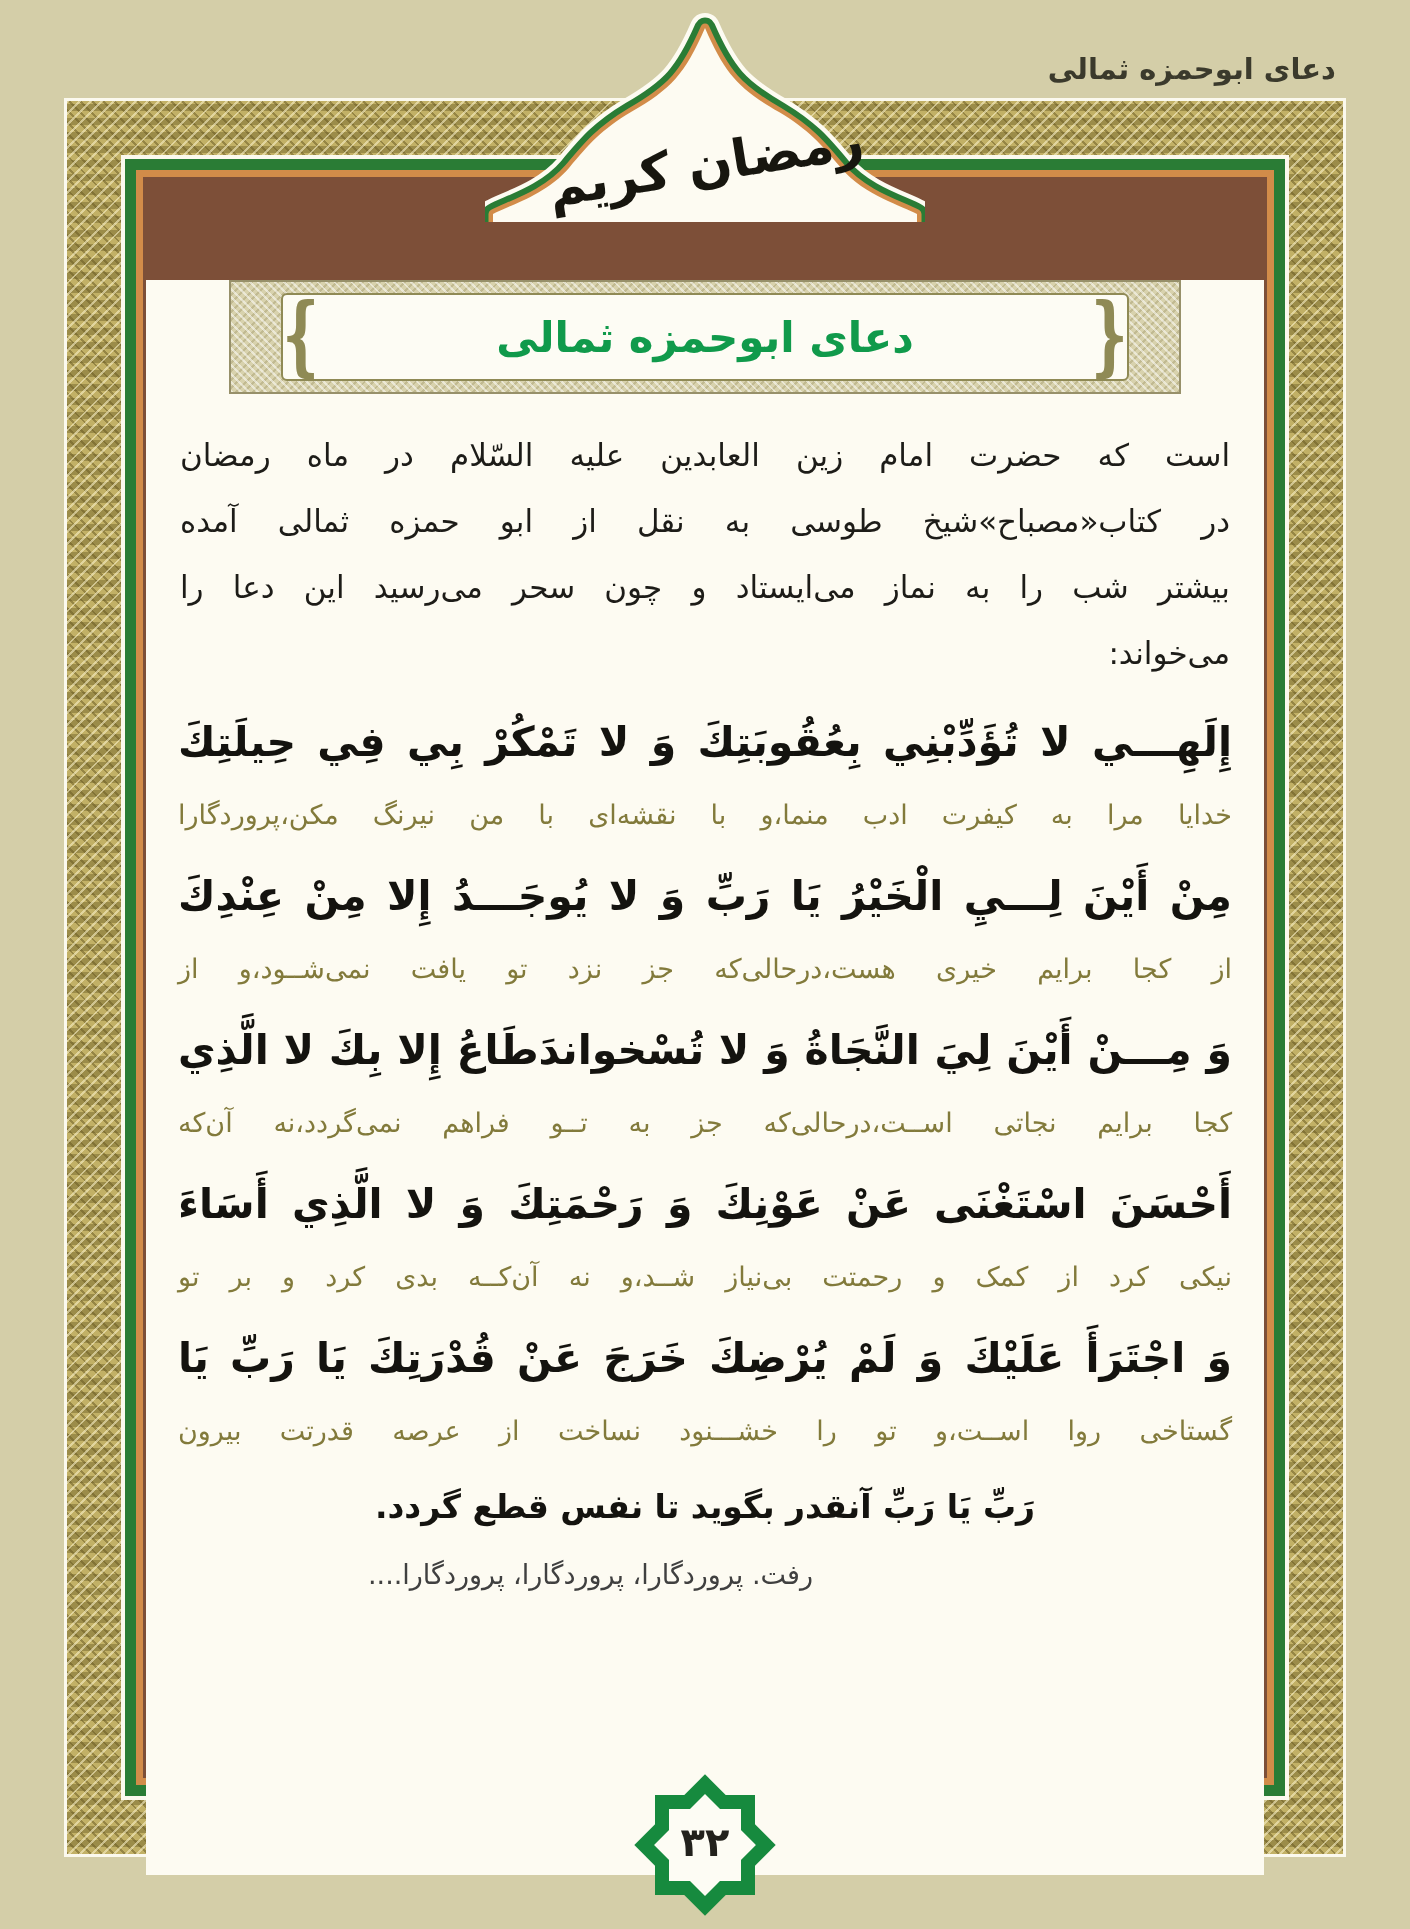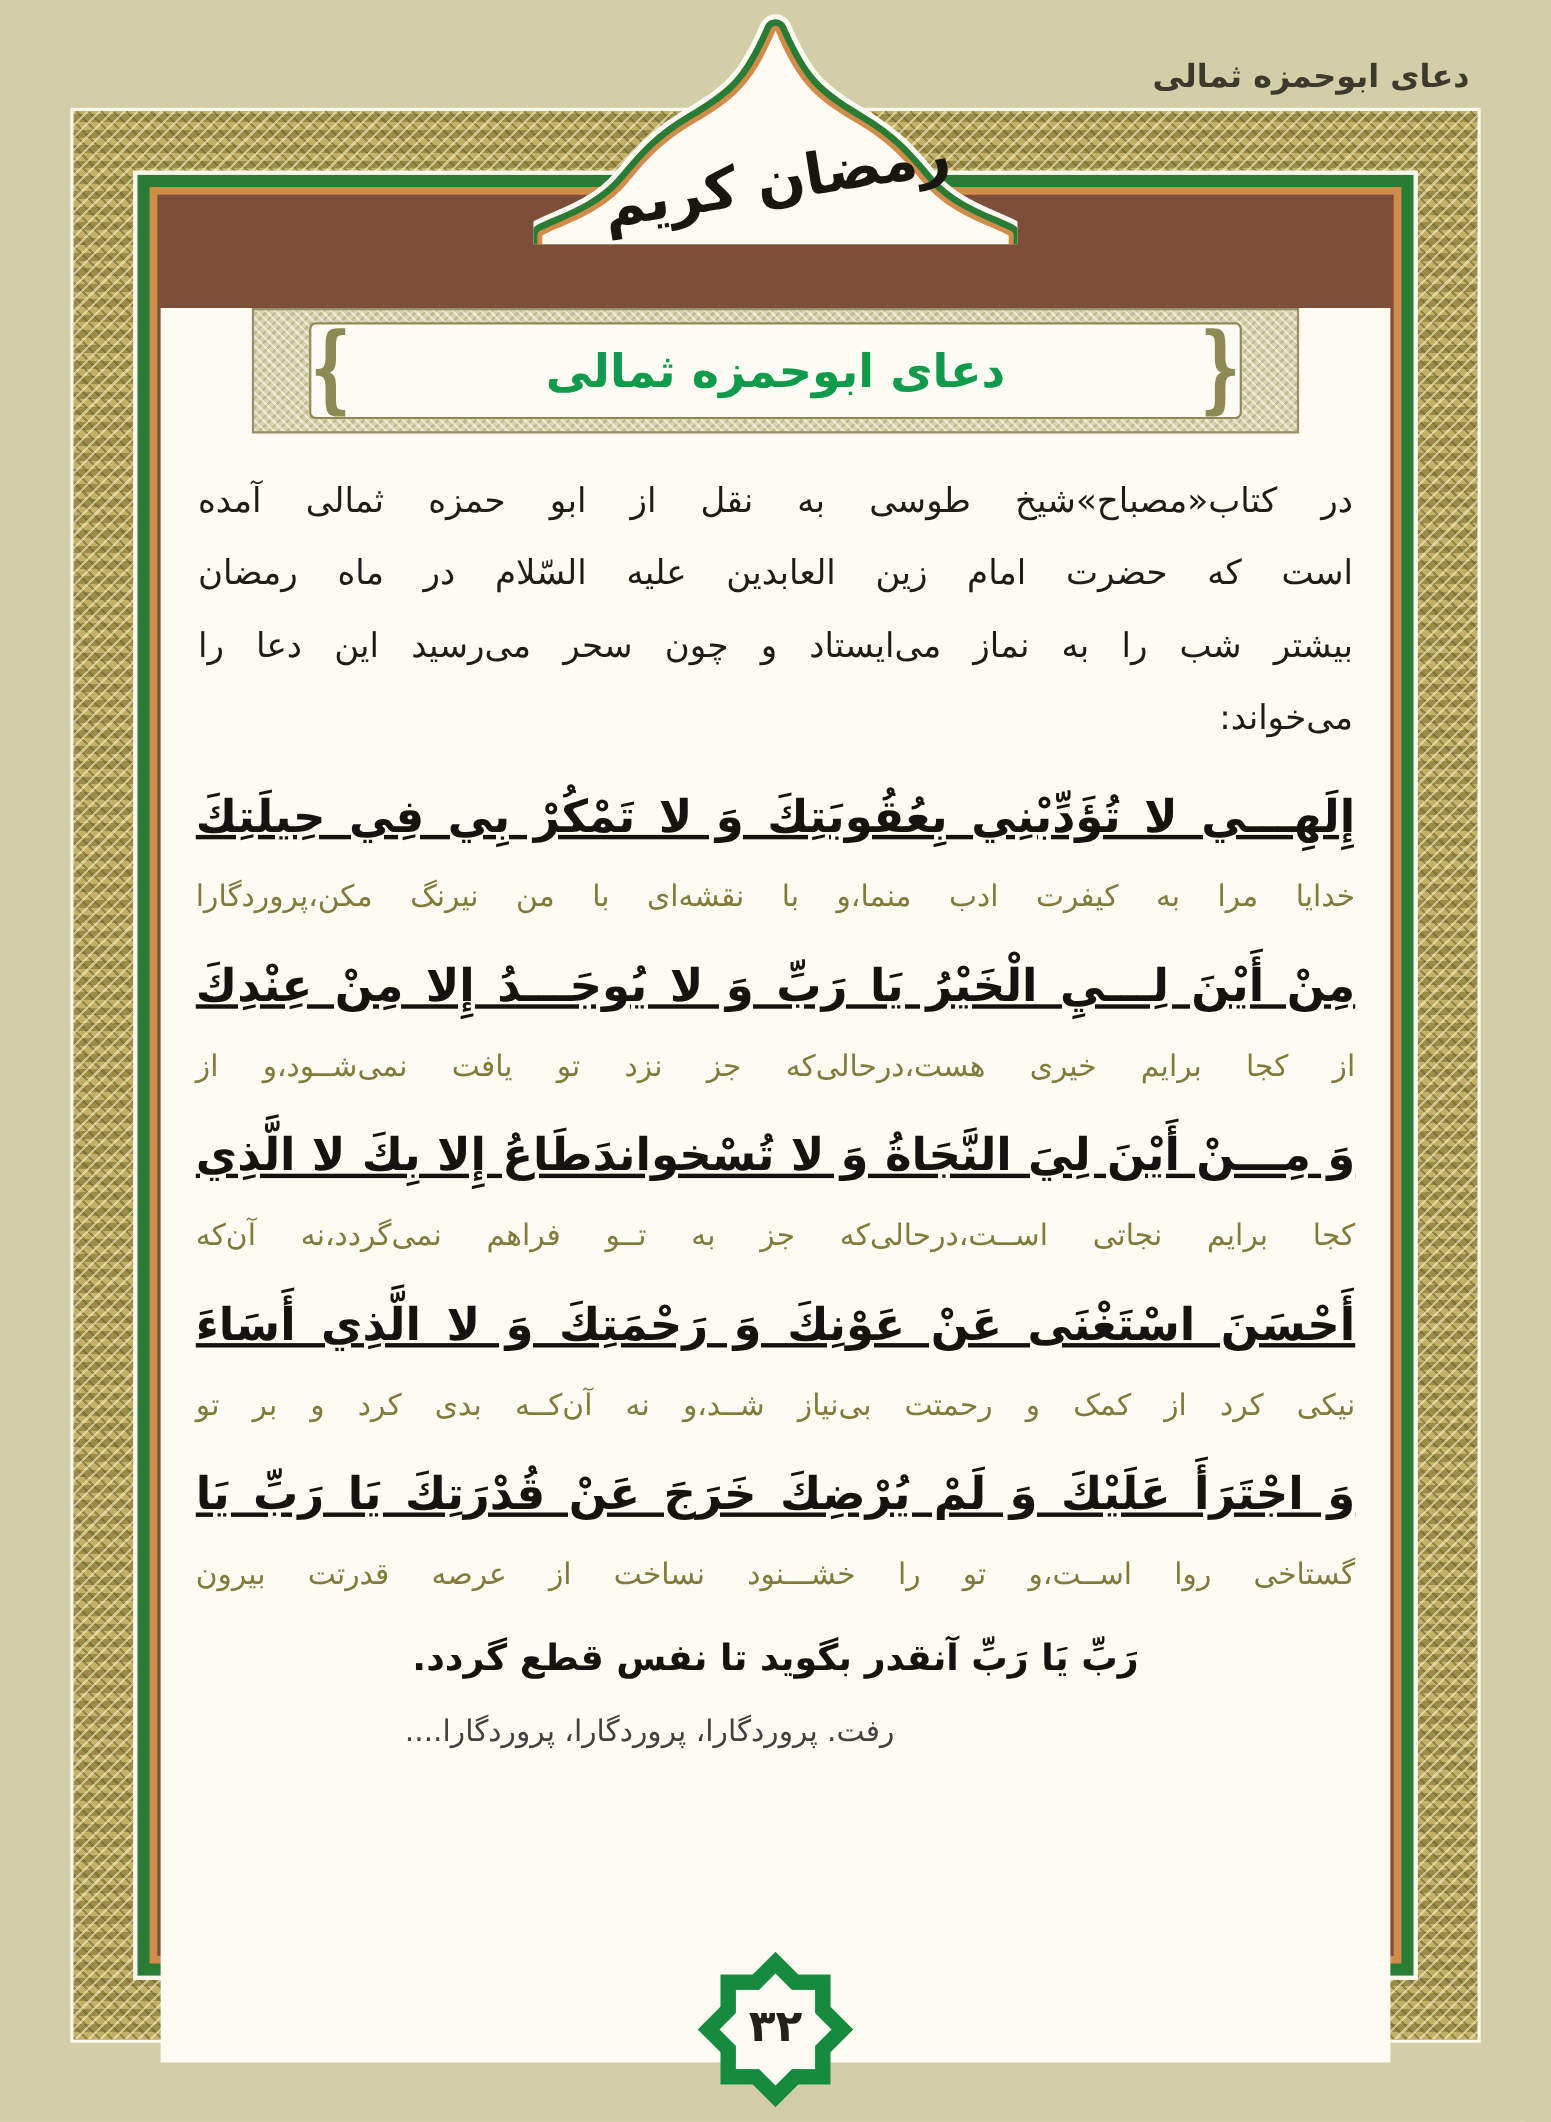--- a/index.html
+++ b/index.html
@@ -82,21 +82,21 @@
     font-size:31px;line-height:66px;
     text-align:justify;text-align-last:justify;
   }
   .intro .iline.last{text-align:right;text-align-last:right;}
 
   
   .prayer{margin-top:14px;padding:0 6px;}
   .arabic-line{
     font-size:41px;font-weight:bold;color:#14130f;
     line-height:84px;margin-top:8px;
-    text-align:justify;text-align-last:justify;text-decoration:underline;
+    text-align:justify;text-align-last:justify;
   }
   .persian-line{
     font-size:27px;color:#827a3b;line-height:62px;
     text-align:justify;text-align-last:justify;font-family:Liberation Serif, serif;
   }
   .closing-arabic{
     font-size:33px;font-weight:bold;color:#14130f;line-height:78px;
     margin-top:6px;text-align:center;
   }
   .closing-persian{
@@ -136,22 +136,22 @@
 
                 <div class="banner">
                   <div class="banner-inner">
                     <span class="banner-brace left">❵</span>
                     <span class="banner-title">دعای ابوحمزه ثمالی</span>
                     <span class="banner-brace right">❴</span>
                   </div>
                 </div>
 
                 <div class="intro">
+                  <div class="iline">است که حضرت امام زین العابدین علیه السّلام در ماه رمضان</div>
                   <div class="iline">در کتاب«مصباح»شیخ طوسی به نقل از ابو حمزه ثمالی آمده</div>
-                  <div class="iline">است که حضرت امام زین العابدین علیه السّلام در ماه رمضان</div>
                   <div class="iline">بیشتر شب را به نماز می‌ایستاد و چون سحر می‌رسید این دعا را</div>
                   <div class="iline last">می‌خواند:</div>
                 </div>
 
                 <div class="prayer">
                   <div class="arabic-line">إِلَهِـــي لا تُؤَدِّبْنِي بِعُقُوبَتِكَ وَ لا تَمْكُرْ بِي فِي حِيلَتِكَ</div>
                   <div class="persian-line">خدایا مرا به کیفرت ادب منما،و با نقشه‌ای با من نیرنگ مکن،پروردگارا</div>
 
                   <div class="arabic-line">مِنْ أَيْنَ لِـــيِ الْخَيْرُ يَا رَبِّ وَ لا يُوجَـــدُ إِلا مِنْ عِنْدِكَ</div>
                   <div class="persian-line">از کجا برایم خیری هست،درحالی‌که جز نزد تو یافت نمی‌شــود،و از</div>

